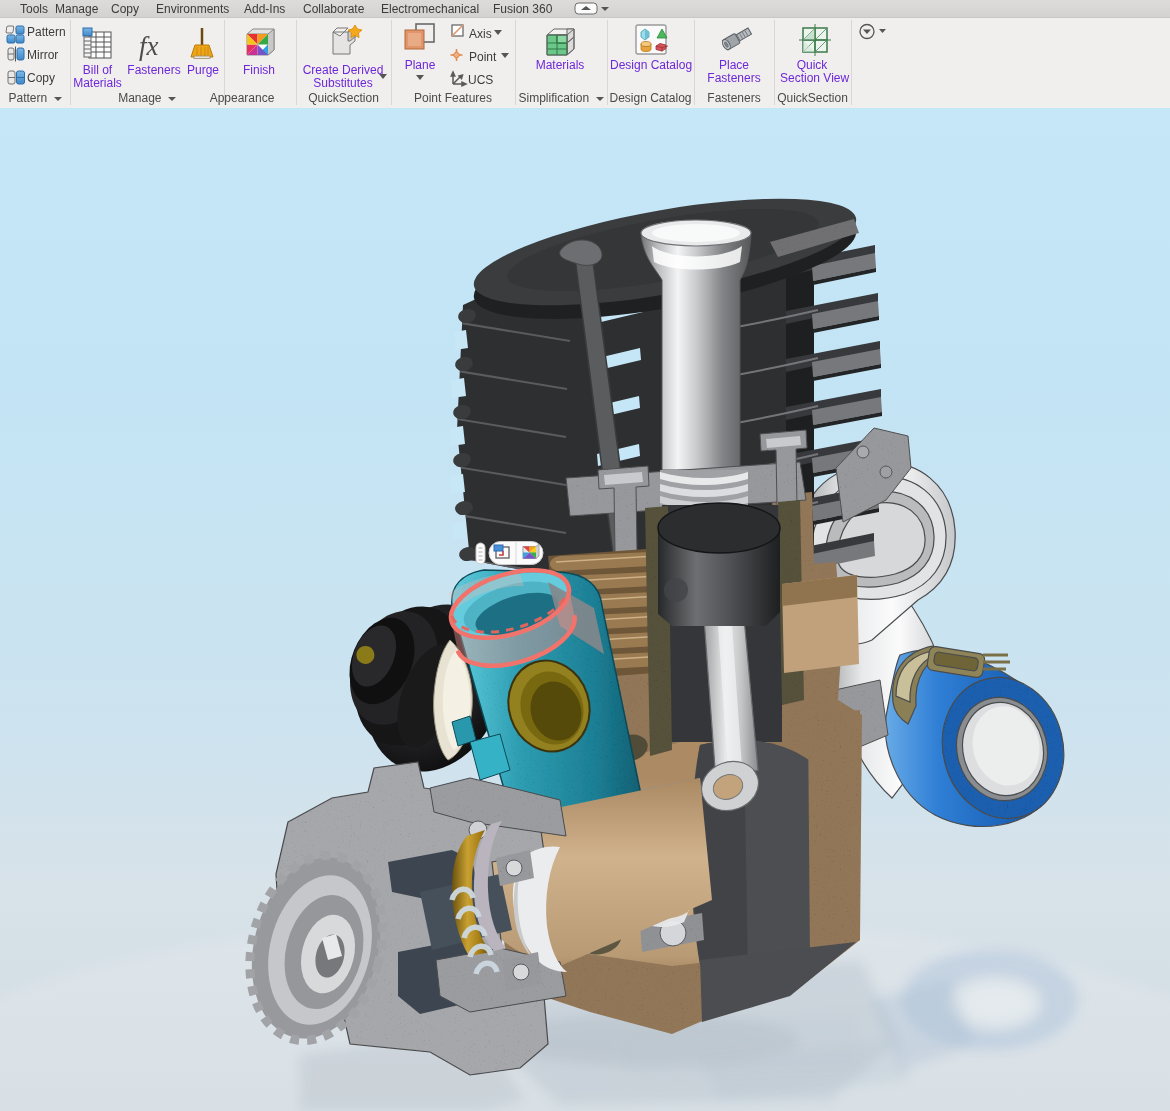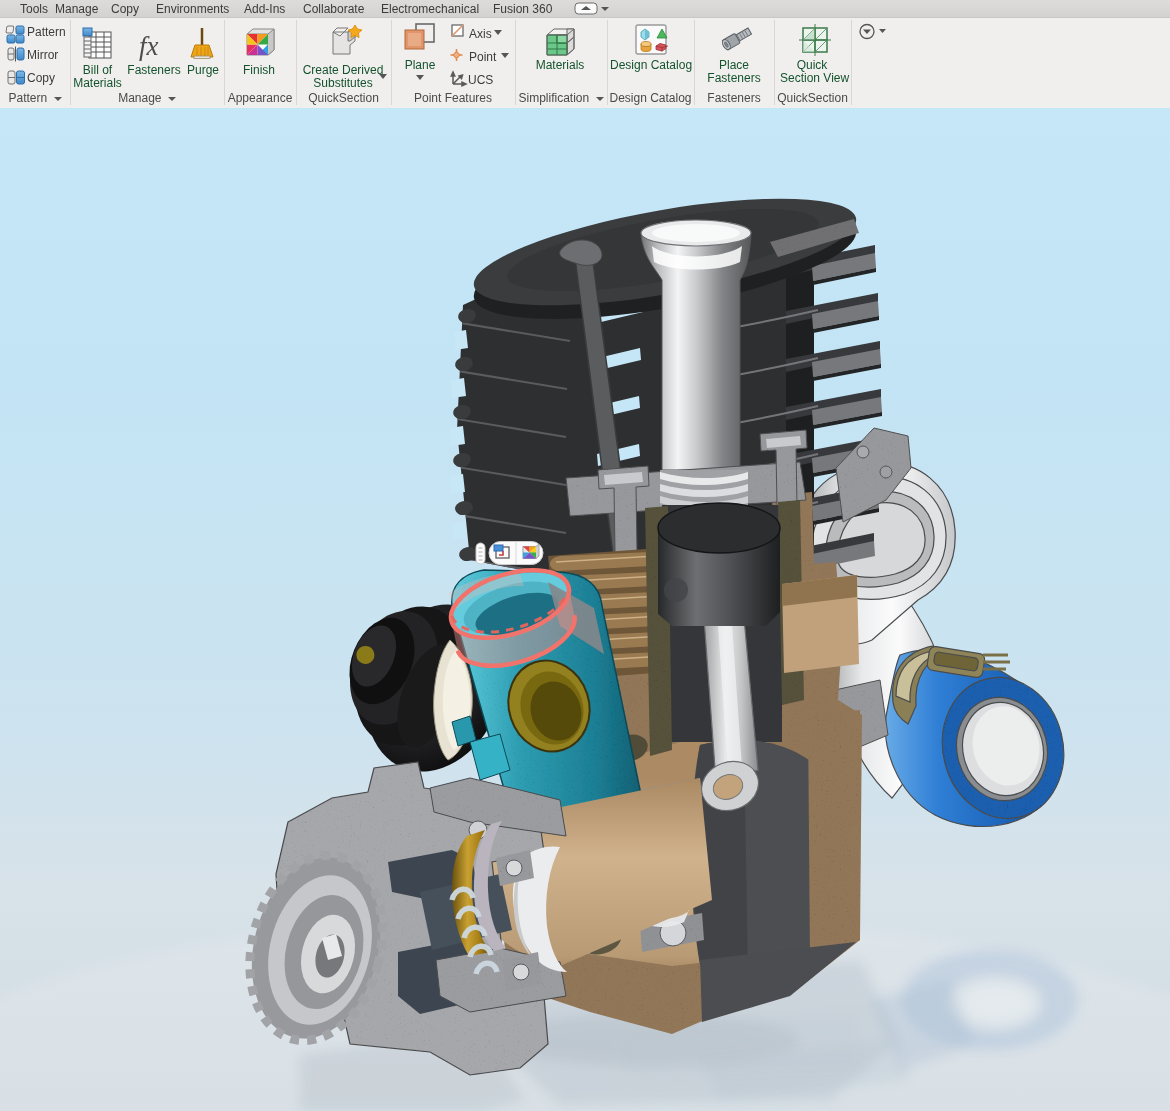--- a/index.html
+++ b/index.html
@@ -9,21 +9,21 @@
   #menubar{position:absolute;left:0;top:0;width:1170px;height:17px;
     background:linear-gradient(#dedcda,#d4d2d0);border-bottom:1px solid #c9c7c5;
     font-size:12px;color:#3b3b3b;}
   #menubar span.mi{position:absolute;top:2px;}
   
   #ribbon{position:absolute;left:0;top:18px;width:1170px;height:90px;
     background:#f1efee;font-size:12px;color:#444;}
   .sep{position:absolute;top:2px;height:85px;width:1px;background:#d9d6d3;}
   .glabel{position:absolute;top:73px;height:17px;font-size:12px;color:#4a4a4a;
     text-align:center;white-space:nowrap;}
-  .btxt{position:absolute;text-align:center;font-size:12px;color:#14532d;line-height:13px;white-space:nowrap;}
+  .btxt{position:absolute;text-align:center;font-size:12px;color:#6d28d9;line-height:13px;white-space:nowrap;}
   .smalltxt{position:absolute;font-size:12px;color:#3c3c3c;white-space:nowrap;}
   .dar{display:inline-block;width:0;height:0;border-left:4px solid transparent;
     border-right:4px solid transparent;border-top:4px solid #555;vertical-align:middle;margin-left:3px;}
   svg{position:absolute;left:0;top:0;}
 </style>
 </head>
 <body>
 <div id="stage">
 
   <svg id="view" width="1170" height="1111" viewBox="0 0 1170 1111">
@@ -516,21 +516,21 @@
     <div class="sep" style="left:296px"></div>
     <div class="sep" style="left:391px"></div>
     <div class="sep" style="left:515px"></div>
     <div class="sep" style="left:607px"></div>
     <div class="sep" style="left:694px"></div>
     <div class="sep" style="left:774px"></div>
     <div class="sep" style="left:851px"></div>
 
     <div class="glabel" style="left:0px;width:70px">Pattern <span class="dar"></span></div>
     <div class="glabel" style="left:70px;width:154px">Manage <span class="dar"></span></div>
-    <div class="glabel" style="left:224px;width:72px">Appearance</div>
+    <div class="glabel" style="left:206px;width:72px">Appearance</div>
     <div class="glabel" style="left:296px;width:95px">QuickSection</div>
     <div class="glabel" style="left:391px;width:124px">Point Features</div>
     <div class="glabel" style="left:515px;width:92px">Simplification <span class="dar"></span></div>
     <div class="glabel" style="left:607px;width:87px">Design Catalog</div>
     <div class="glabel" style="left:694px;width:80px">Fasteners</div>
     <div class="glabel" style="left:774px;width:77px">QuickSection</div>
 
     <div class="smalltxt" style="left:27px;top:7px">Pattern</div>
     <div class="smalltxt" style="left:27px;top:30px">Mirror</div>
     <div class="smalltxt" style="left:27px;top:53px">Copy</div>

